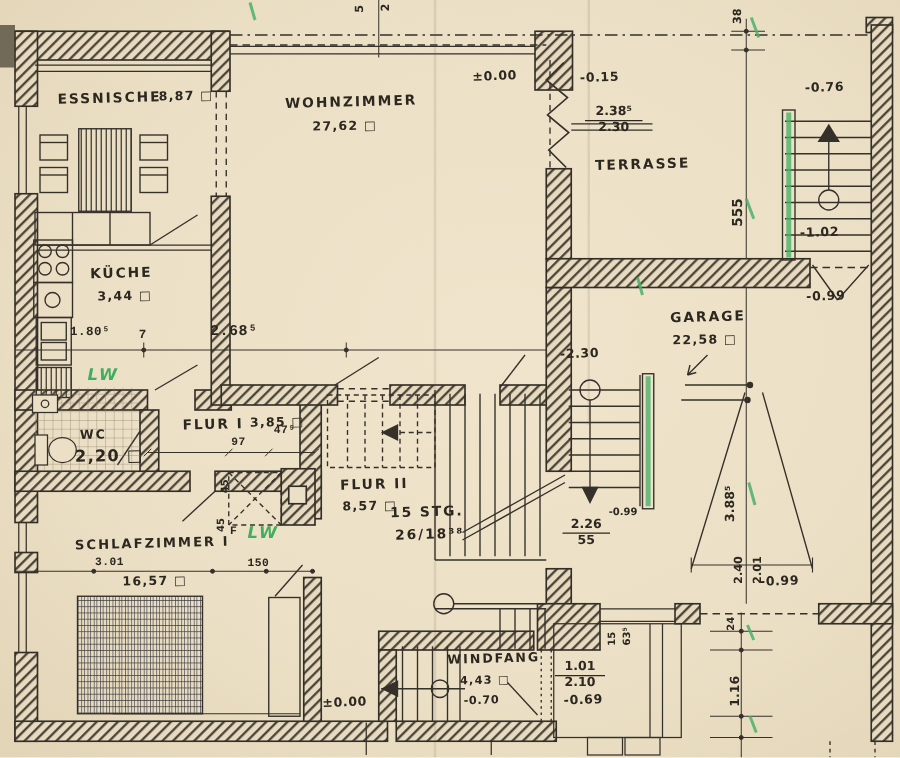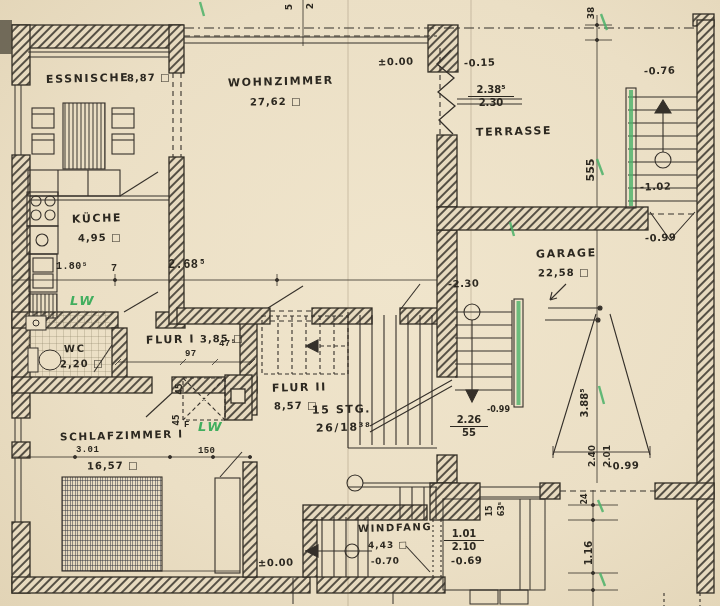--- a/index.html
+++ b/index.html
@@ -245,29 +245,29 @@
       <path d="M200 2L204 16"></path>
     </g>
   </svg>
 
   <div class="t rm" style="left:46px;top:73px">ESSNISCHE</div>
   <div class="t ar" style="left:127px;top:73px">8,87 □</div>
   <div class="t rm" style="left:228px;top:76px">WOHNZIMMER</div>
   <div class="t ar" style="left:250px;top:97px">27,62 □</div>
   <div class="t rm" style="left:476px;top:126px">TERRASSE</div>
   <div class="t rm" style="left:72px;top:213px">KÜCHE</div>
-  <div class="t ar" style="left:78px;top:233px">4,95 □</div>
+  <div class="t ar" style="left:78px;top:233px">3,44 □</div>
   <div class="t rm" style="left:64px;top:344px;font-size:10px">WC</div>
-  <div class="t ar" style="left:60px;top:359px;font-size:10px">2,20 □</div>
+  <div class="t ar" style="left:60px;top:359px;font-size:13px">2,20 □</div>
   <div class="t rm" style="left:146px;top:334px">FLUR I</div>
   <div class="t ar" style="left:200px;top:334px">3,85 □</div>
   <div class="t rm" style="left:272px;top:382px">FLUR II</div>
   <div class="t ar" style="left:274px;top:401px">8,57 □</div>
   <div class="t rm" style="left:60px;top:430px;font-size:10.5px">SCHLAFZIMMER I</div>
-  <div class="t ar" style="left:87px;top:461px">16,57 □</div>
+  <div class="t ar" style="left:98px;top:461px">16,57 □</div>
   <div class="t rm" style="left:536px;top:248px">GARAGE</div>
   <div class="t ar" style="left:538px;top:268px">22,58 □</div>
   <div class="t rm" style="left:358px;top:523px;font-size:10px">WINDFANG</div>
   <div class="t ar" style="left:368px;top:541px;font-size:9px">4,43 □</div>
 
   <div class="t rm" style="left:312px;top:404px">15 STG.</div>
   <div class="t rm" style="left:316px;top:422px">26/18³⁸</div>
 
   <div class="t lv" style="left:378px;top:57px">±0.00</div>
   <div class="t lv" style="left:464px;top:58px">-0.15</div>

